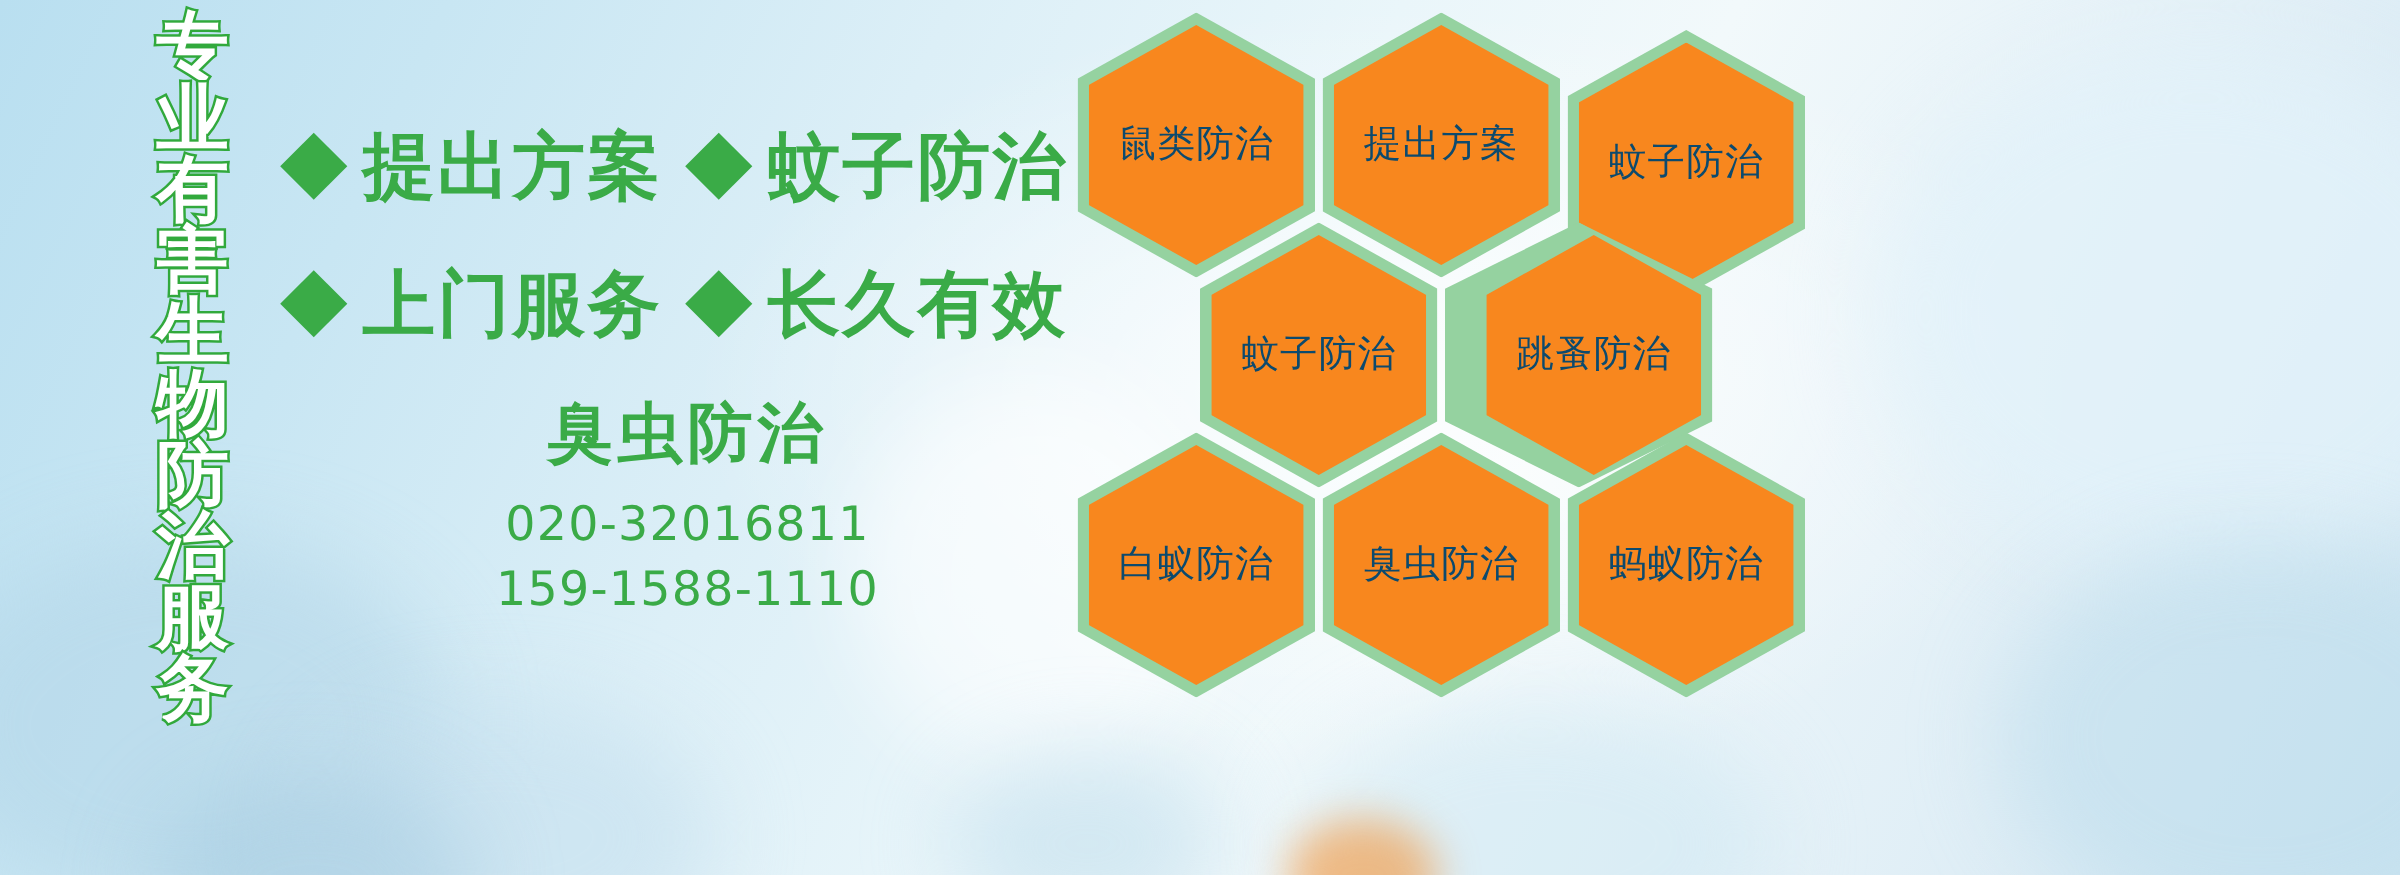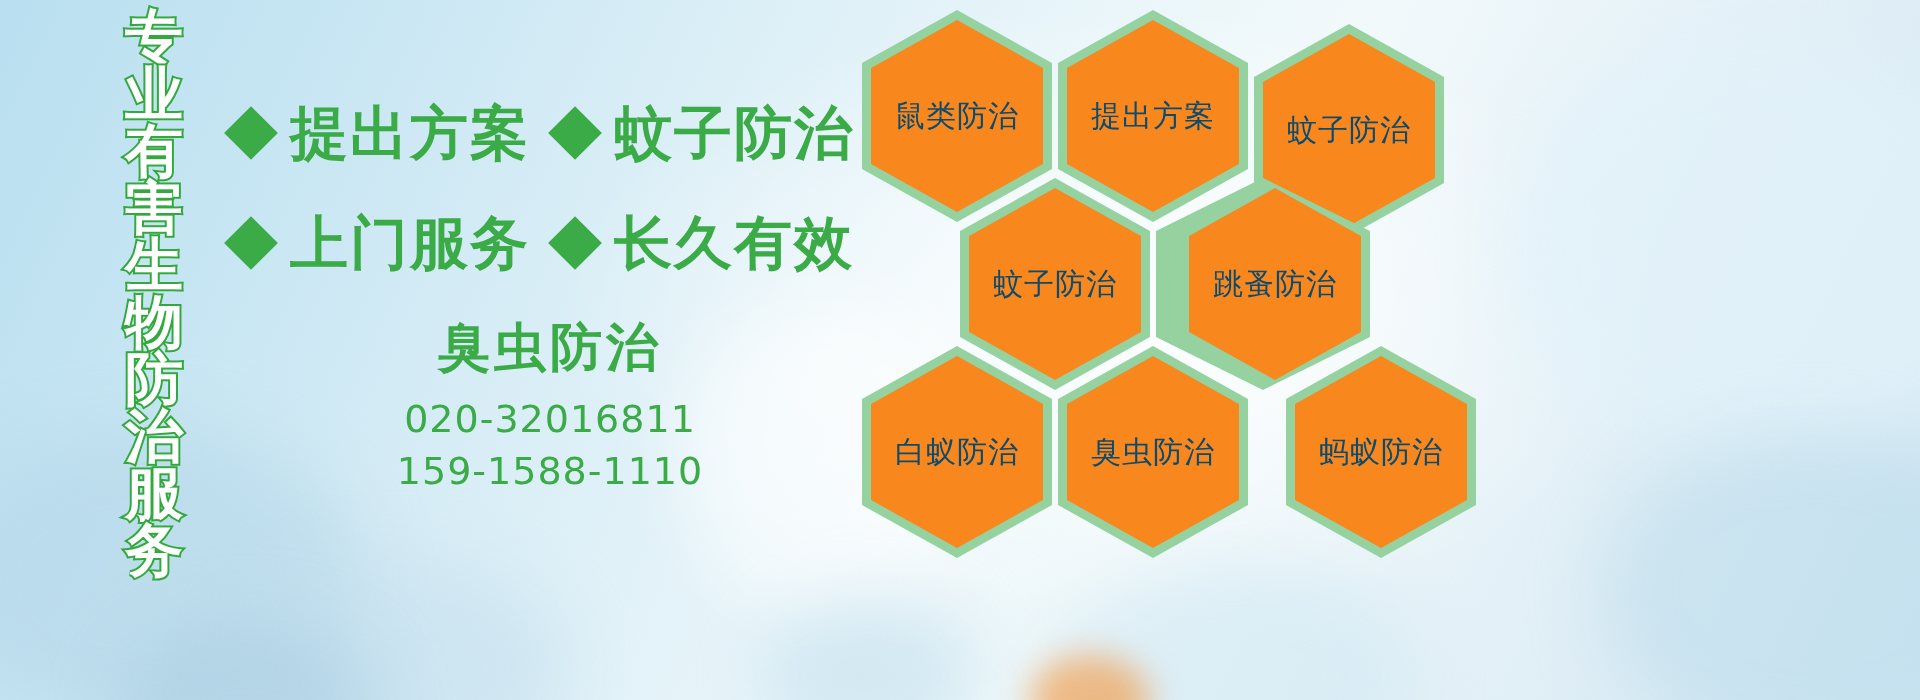--- a/index.html
+++ b/index.html
@@ -258,21 +258,21 @@
         <span class="hex-label">白蚁防治</span>
       </div>
     </div>
 
     <div class="hex" style="left:196px; top:346px;text-align:right;">
       <div class="hex-inner">
         <span class="hex-label">臭虫防治</span>
       </div>
     </div>
 
-    <div class="hex" style="left:392px; top:346px;margin-left:32px;">
+    <div class="hex" style="left:392px; top:346px;">
       <div class="hex-inner">
         <span class="hex-label">蚂蚁防治</span>
       </div>
     </div>
 
   </div>
 
 </div>
 
 </body></html>

